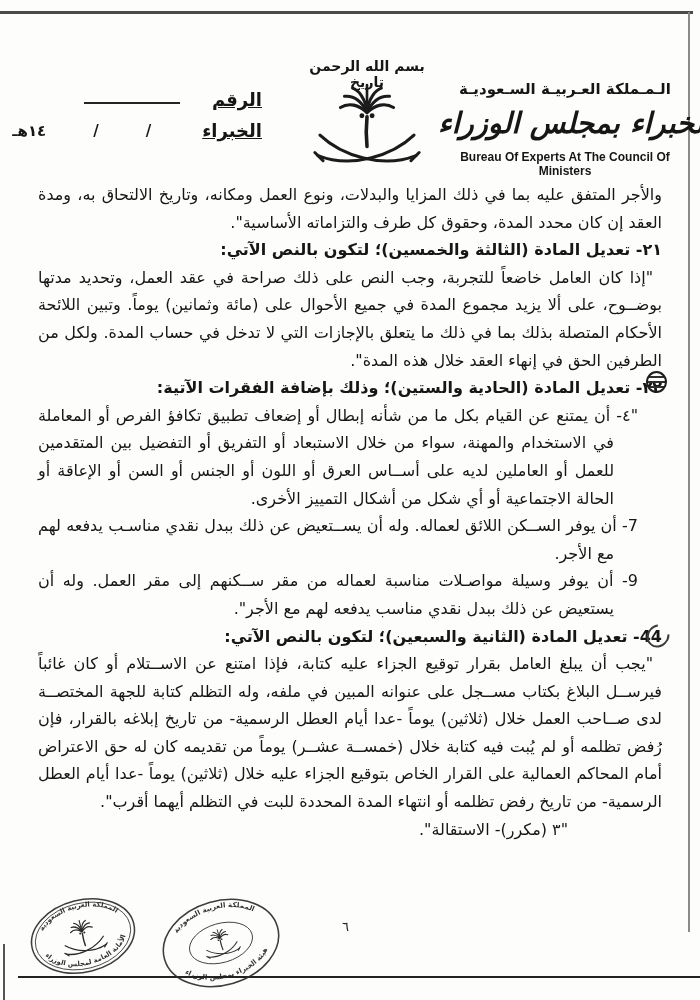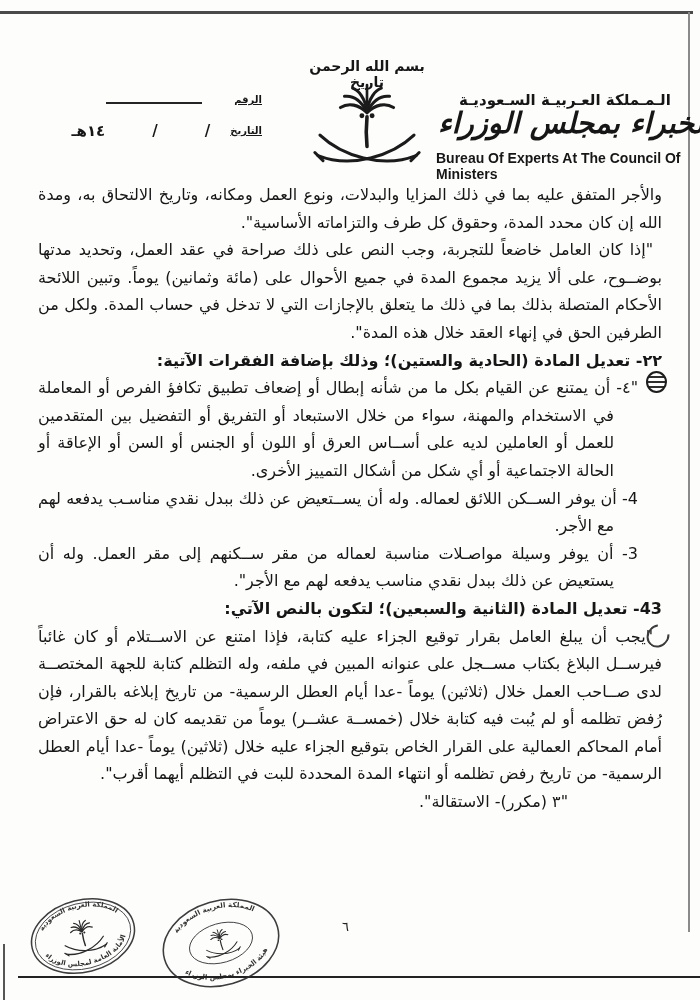--- a/index.html
+++ b/index.html
@@ -8,33 +8,33 @@
     position:relative; width:700px; height:1000px; background:#fdfdfc;
     font-family:"DejaVu Sans", sans-serif; color:#161616; overflow:hidden;
   }
   
   .border-top    { position:absolute; top:11px; left:0; width:693px; height:3px; background:#4a4a4a; }
   .border-right  { position:absolute; top:12px; left:688px; width:2px; height:920px; background:#8a8a8a; }
   .border-bottom { position:absolute; top:976px; left:18px; width:682px; height:2px; background:#222; }
   .border-left-stub { position:absolute; left:3px; top:944px; width:2px; height:56px; background:#555; }
 
   
-  .kingdom   { position:absolute; top:91px;  right:16px; width:238px; text-align:center; font-size:15px; font-weight:bold; letter-spacing:.5px; }
+  .kingdom   { position:absolute; top:80px;  right:16px; width:238px; text-align:center; font-size:15px; font-weight:bold; letter-spacing:.5px; }
   .bureau-ar { position:absolute; top:98px;  right:8px;  width:254px; height:50px; line-height:50px; text-align:center; font-size:29px; font-weight:bold; font-style:italic; white-space:nowrap; }
-  .bureau-en { position:absolute; top:150px; right:6px;  width:258px; font-size:14px; font-weight:bold; font-family:"Liberation Sans", sans-serif; }
+  .bureau-en { position:absolute; top:150px; right:6px;  width:258px; text-align:center; font-size:12px; font-weight:bold; font-family:"Liberation Sans", sans-serif; }
   .bismillah { position:absolute; top:58px;  left:297px; width:140px; text-align:center; font-size:14px; font-weight:bold; }
   .emblem    { position:absolute; top:82px;  left:298px; width:138px; height:92px; }
 
   .fields { position:absolute; top:84px; left:14px; width:248px; direction:rtl; }
   .field  { display:flex; align-items:center; height:31px; }
-  .flabel { font-weight:bold; font-size:10px; white-space:nowrap;text-decoration:underline; }
+  .flabel { font-weight:bold; font-size:18px; white-space:nowrap;text-decoration:underline; }
   .fline  { border-bottom:2px solid #242424; height:1px; margin-top:6px; }
   .fline.num { width:96px;  margin-right:32px; }
   .fline.att { width:162px; margin-right:5px; }
-  .fvalue { font-size:15px; font-weight:bold; white-space:pre; margin-right:20px; }
+  .fvalue { font-size:15px; font-weight:bold; white-space:pre; margin-right:51px; }
 
   
   .docbody { position:absolute; top:181px; right:38px; width:624px; direction:rtl; text-align:justify; font-size:16px; line-height:27.6px; }
   .docbody p { margin:0; }
   .heading { font-weight:bold; }
   .quoted  { text-indent:9px; }
   .subitem { padding-right:48px; text-indent:-24px; }
   .indent-deep { padding-right:94px; }
 
   
@@ -98,34 +98,35 @@
     <svg class="emblem" viewBox="0 0 120 90">
       <use href="#emblem-shape"></use>
     </svg>
 
     <div class="fields">
       <div class="field">
         <span class="flabel">الرقم</span>
         <span class="fline num"></span>
       </div>
       <div class="field">
-        <span class="flabel">التاريخ</span>
+        <span class="flabel">الخبراء</span>
         <span class="fvalue">/         /         ١٤هـ</span>
       </div>
     </div>
   </header>
 
   <main class="docbody">
-    <p class="para">والأجر المتفق عليه بما في ذلك المزايا والبدلات، ونوع العمل ومكانه، وتاريخ الالتحاق به، ومدة الله إن كان محدد المدة، وحقوق كل طرف والتزاماته الأساسية".</p>
+    <p class="para">والأجر المتفق عليه بما في ذلك المزايا والبدلات، ونوع العمل ومكانه، وتاريخ الالتحاق به، ومدة العقد إن كان محدد المدة، وحقوق كل طرف والتزاماته الأساسية".</p>
+    <p class="heading">٢١- تعديل المادة (الثالثة والخمسين)؛ لتكون بالنص الآتي:</p>
     <p class="quoted">"إذا كان العامل خاضعاً للتجربة، وجب النص على ذلك صراحة في عقد العمل، وتحديد مدتها بوضــوح، على ألا يزيد مجموع المدة في جميع الأحوال على (مائة وثمانين) يوماً. وتبين اللائحة الأحكام المتصلة بذلك بما في ذلك ما يتعلق بالإجازات التي لا تدخل في حساب المدة. ولكل من الطرفين الحق في إنهاء العقد خلال هذه المدة".</p>
     <p class="heading">٢٢- تعديل المادة (الحادية والستين)؛ وذلك بإضافة الفقرات الآتية:</p>
     <p class="subitem">"٤- أن يمتنع عن القيام بكل ما من شأنه إبطال أو إضعاف تطبيق تكافؤ الفرص أو المعاملة في الاستخدام والمهنة، سواء من خلال الاستبعاد أو التفريق أو التفضيل بين المتقدمين للعمل أو العاملين لديه على أســاس العرق أو اللون أو الجنس أو السن أو الإعاقة أو الحالة الاجتماعية أو أي شكل من أشكال التمييز الأخرى.</p>
-    <p class="subitem">4- أن يوفر الســكن اللائق لعماله. وله أن يســتعيض عن ذلك ببدل نقدي مناسـب يدفعه لهم مع الأجر.</p>
-    <p class="subitem">3- أن يوفر وسيلة مواصـلات مناسبة لعماله من مقر ســكنهم إلى مقر العمل. وله أن يستعيض عن ذلك ببدل نقدي مناسب يدفعه لهم مع الأجر".</p>
-    <p class="heading">43- تعديل المادة (الثانية والسبعين)؛ لتكون بالنص الآتي:</p>
+    <p class="subitem">7- أن يوفر الســكن اللائق لعماله. وله أن يســتعيض عن ذلك ببدل نقدي مناسـب يدفعه لهم مع الأجر.</p>
+    <p class="subitem">9- أن يوفر وسيلة مواصـلات مناسبة لعماله من مقر ســكنهم إلى مقر العمل. وله أن يستعيض عن ذلك ببدل نقدي مناسب يدفعه لهم مع الأجر".</p>
+    <p class="heading">44- تعديل المادة (الثانية والسبعين)؛ لتكون بالنص الآتي:</p>
     <p class="quoted">"يجب أن يبلغ العامل بقرار توقيع الجزاء عليه كتابة، فإذا امتنع عن الاســتلام أو كان غائباً فيرســل البلاغ بكتاب مســجل على عنوانه المبين في ملفه، وله التظلم كتابة للجهة المختصــة لدى صــاحب العمل خلال (ثلاثين) يوماً -عدا أيام العطل الرسمية- من تاريخ إبلاغه بالقرار، فإن رُفض تظلمه أو لم يُبت فيه كتابة خلال (خمســة عشــر) يوماً من تقديمه كان له حق الاعتراض أمام المحاكم العمالية على القرار الخاص بتوقيع الجزاء عليه خلال (ثلاثين) يوماً -عدا أيام العطل الرسمية- من تاريخ رفض تظلمه أو انتهاء المدة المحددة للبت في التظلم أيهما أقرب".</p>
     <p class="indent-deep">"٣ (مكرر)- الاستقالة".</p>
   </main>
 
   <div class="punch-mark"></div>
   <div class="circle-mark"></div>
 
   <svg class="stamp stamp-a" viewBox="-60 -42 120 84">
     <ellipse rx="55" ry="38" class="ring"></ellipse>
     <ellipse rx="51" ry="34.5" class="ring thin"></ellipse>

